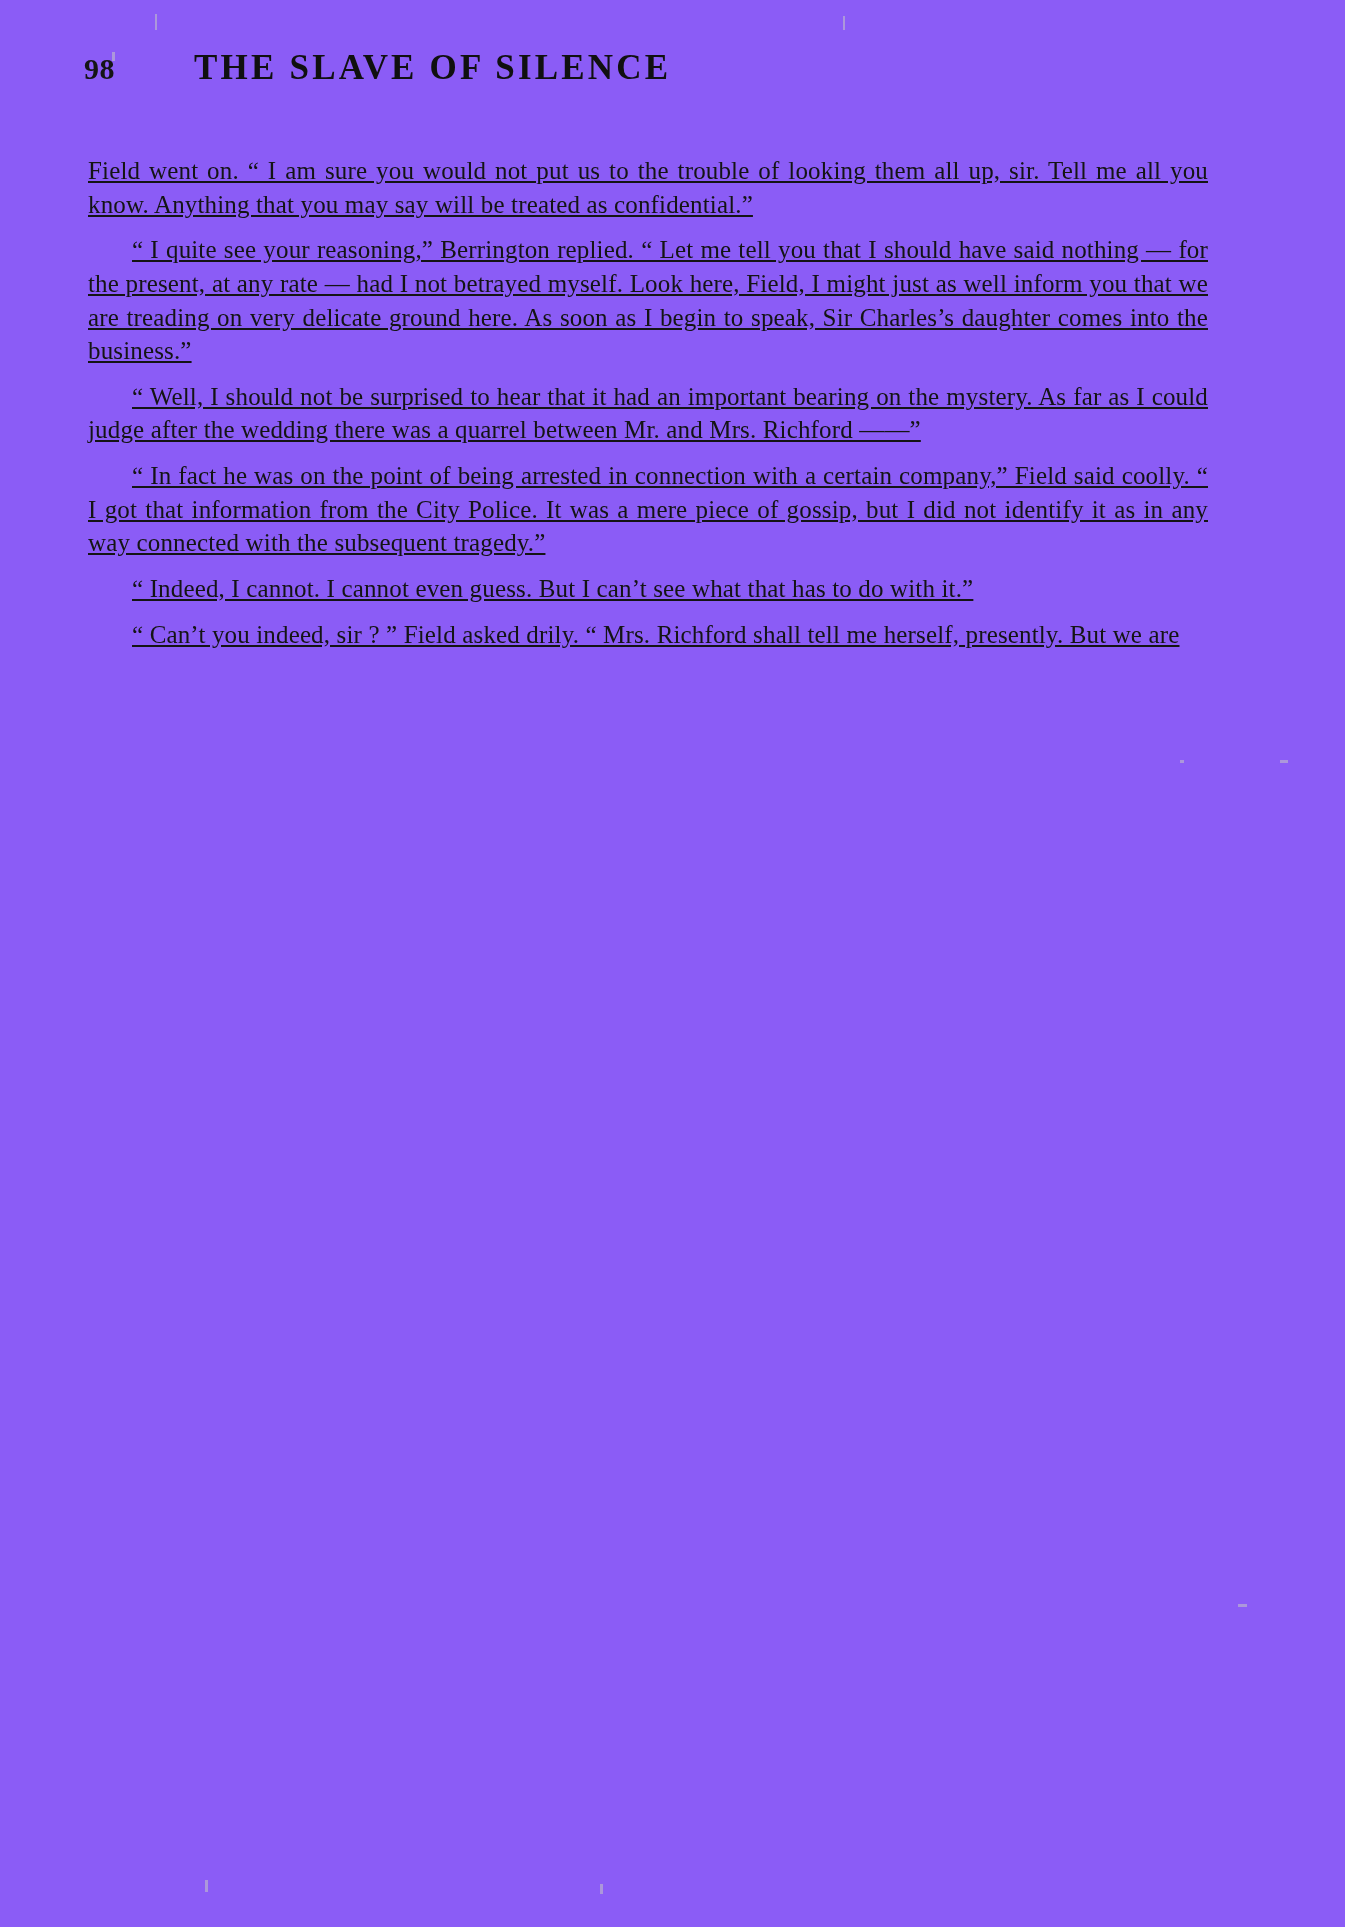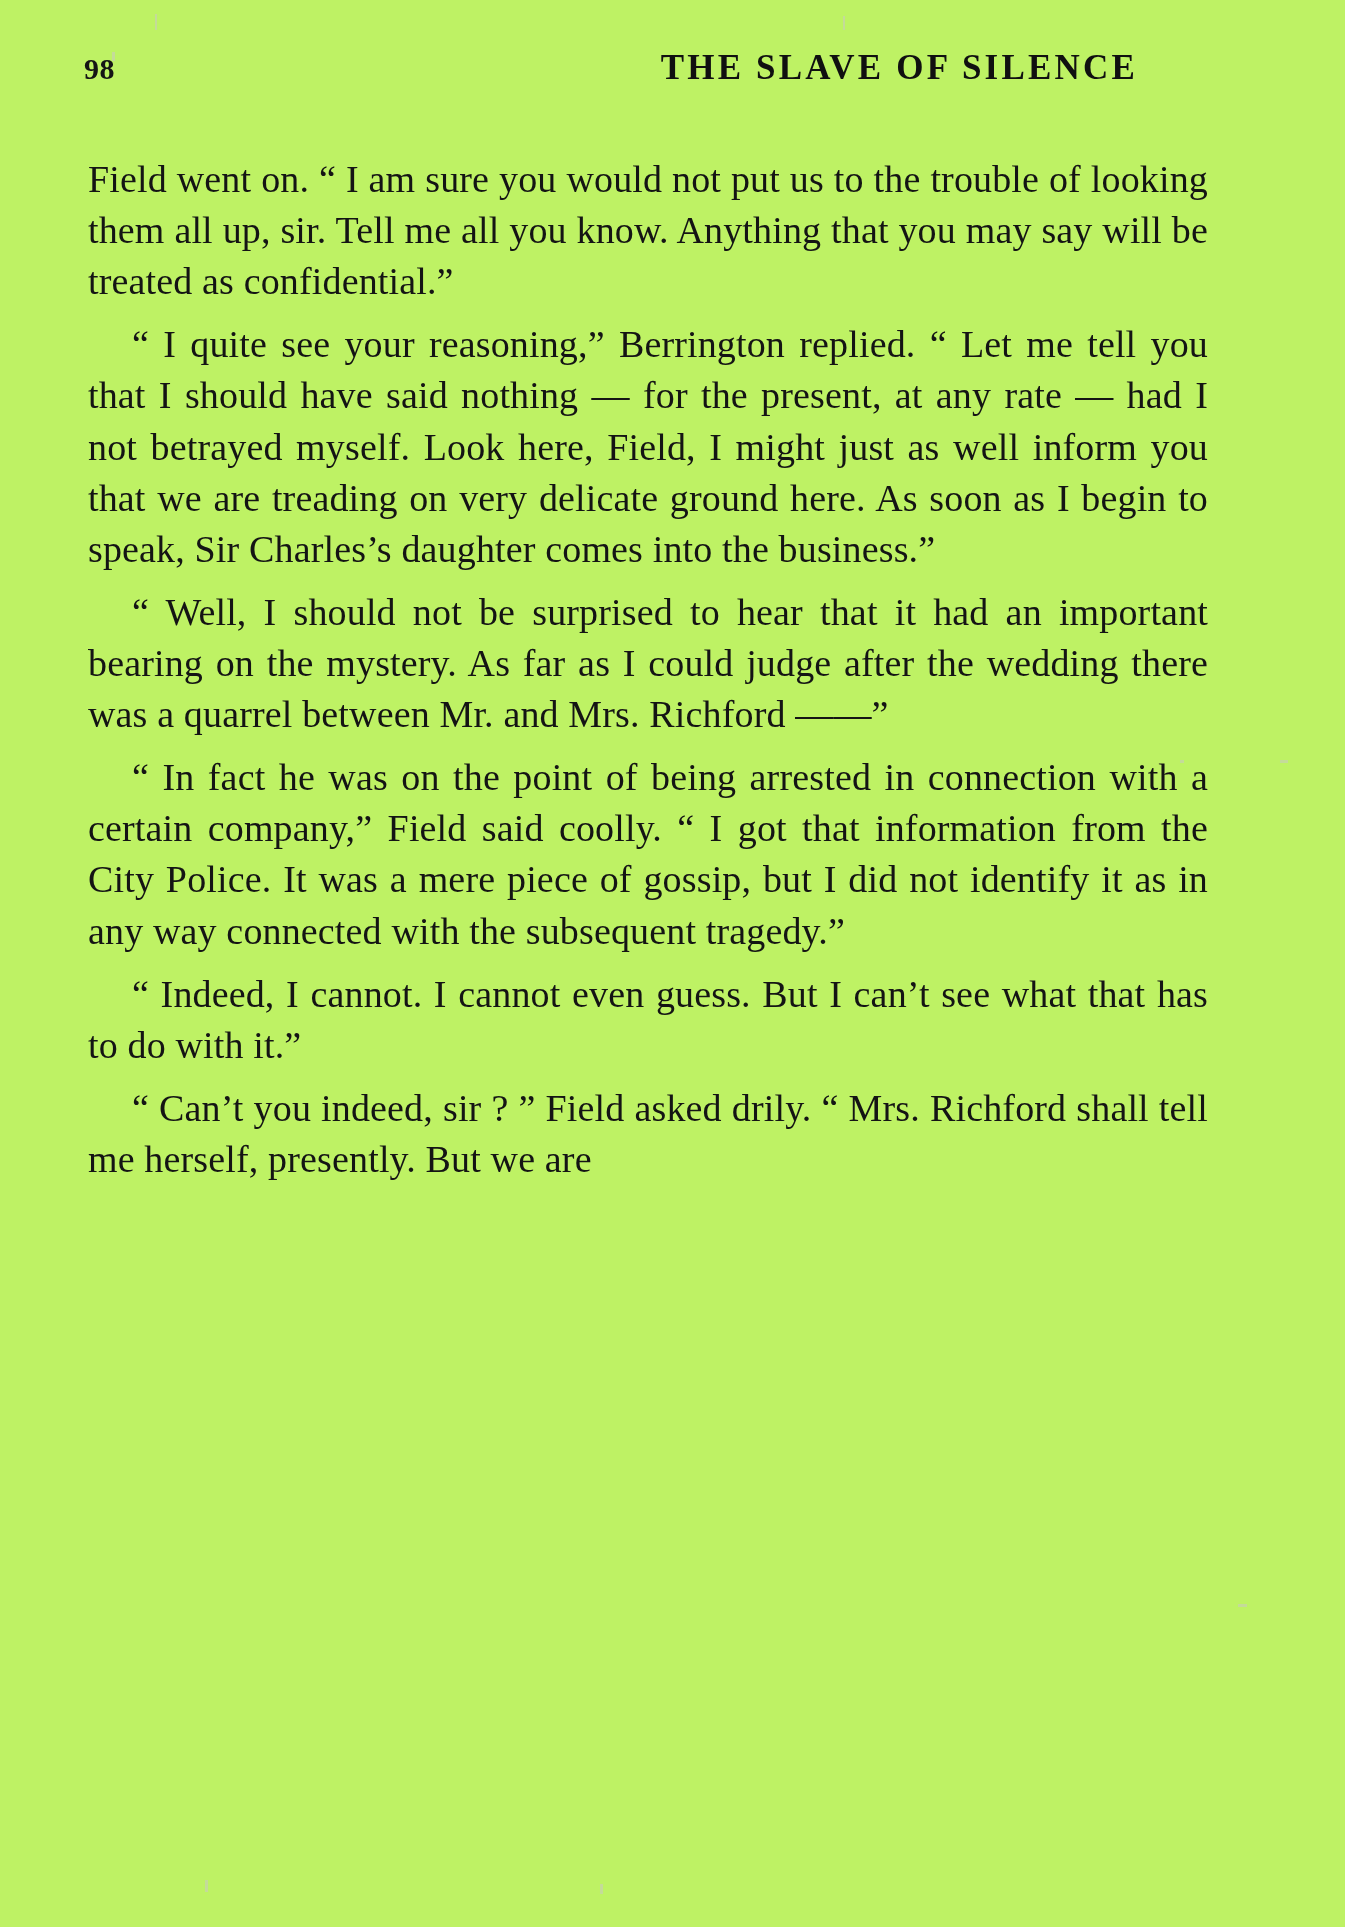--- a/index.html
+++ b/index.html
@@ -13,21 +13,21 @@
     font-family: "Liberation Serif", serif;
     color: #121212;
     position: relative;
     overflow: hidden;
   }
   .page {
     position: absolute;
     left: 0; top: 0;
     width: 1345px;
     height: 1927px;
-    background: #bef264;
+    background: #8b5cf6;
   }
   .page-inner {
     position: absolute;
     left: 78px;
     top: 48px;
     width: 1190px;
   }
   .header-row {
     display: flex;
     align-items: baseline;
@@ -36,41 +36,42 @@
   .folio {
     font-size: 30px;
     font-weight: bold;
     letter-spacing: 0.5px;
     width: 110px;
     padding-left: 6px;
     color: #151515;
   }
   .running-title {
     flex: 1;
-    text-align: right;
+    text-align: left;
     font-size: 35px;
     letter-spacing: 3.2px;
     font-weight: bold;
     padding-right: 130px;
     color: #101010;
     white-space: nowrap;
   }
   .body-text {
     margin-top: 36px;
     width: 1120px;
     padding-left: 10px;
   }
   .para {
-    font-size: 38px;
+    font-size: 25px;
     line-height: 1.345;
     text-align: justify;
     text-justify: inter-word;
     margin: 0;
     color: #141414;
     letter-spacing: 0.15px;
+    text-decoration: underline;
   }
   .para + .para {
     margin-top: 12px;
   }
   .indent {
     text-indent: 44px;
   }
   .noindent {
     text-indent: 0;
   }

